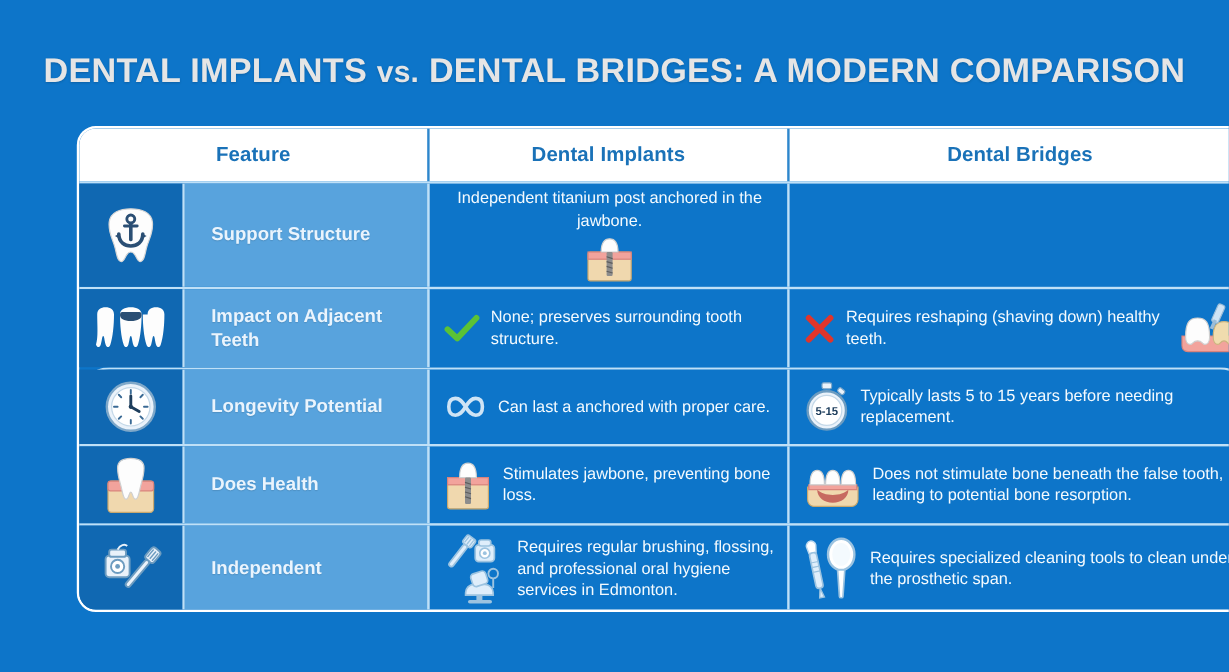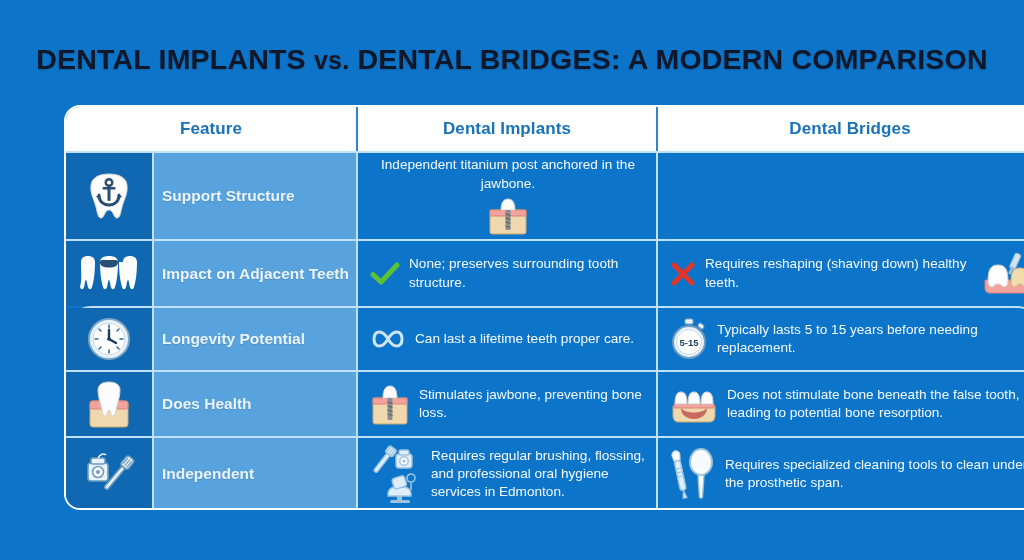--- a/index.html
+++ b/index.html
@@ -15,21 +15,21 @@
     position: relative;
   }
 
   
   .page-title {
     position: absolute;
     top: 43px;
     left: 0;
     width: 1024px;
     text-align: center;
-    color: #0f172a;
+    color: #e5e5e5;
     font-size: 28.5px;
     font-weight: bold;
     letter-spacing: 0.2px;
     text-shadow: 0 1px 2px rgba(0,0,0,0.18);
     white-space: nowrap;
   }
   .page-title .vs { font-size: 25px; }
 
   
   .table-wrap {
@@ -89,21 +89,21 @@
     box-sizing: border-box;
     border-right: 2px solid #bfe0f7;
     flex: 0 0 88px;
   }
   .cell-label {
     width: 204px;
     flex: 0 0 204px;
     background: #58a3dd;
     display: flex;
     align-items: center;
-    padding-left: 8px;
+    padding-left: 22px;
     box-sizing: border-box;
     border-right: 2px solid #bfe0f7;
     color: #eaf4fd;
     font-size: 15.5px;
     font-weight: bold;
     line-height: 1.25;
     text-shadow: 0 1px 1px rgba(0,0,0,0.12);
   }
   .cell-content {
     display: flex;
@@ -266,21 +266,21 @@
       </div>
       <div class="cell-label">Longevity Potential</div>
 
       <div class="cell-content cell-implants">
         <div class="inline">
           <span class="mark">
             <svg width="36" height="24" viewBox="0 0 36 24">
               <path d="M18 12c-3-5-5-7-8.5-7S4 7.5 4 12s2 7 5.5 7S15 17 18 12s5-7 8.5-7S32 7.5 32 12s-2 7-5.5 7S21 17 18 12z" fill="none" stroke="#cfe4f5" stroke-width="3" stroke-linecap="round"></path>
             </svg>
           </span>
-          <div class="txt">Can last a lifetime teeth proper care.</div>
+          <div class="txt">Can last a anchored with proper care.</div>
         </div>
       </div>
 
       <div class="cell-content cell-bridges">
         <div class="inline">
           <span class="mark">
             <svg width="38" height="42" viewBox="0 0 38 42">
               <rect x="15" y="1" width="8" height="5" rx="1.5" fill="#eaf2fa" stroke="#7fa8c9" stroke-width="1"></rect>
               <rect x="28" y="6" width="6" height="4" rx="1.5" transform="rotate(40 31 8)" fill="#eaf2fa" stroke="#7fa8c9" stroke-width="1"></rect>
               <circle cx="19" cy="24" r="16" fill="#eaf2fa" stroke="#6d9cc0" stroke-width="2"></circle>

